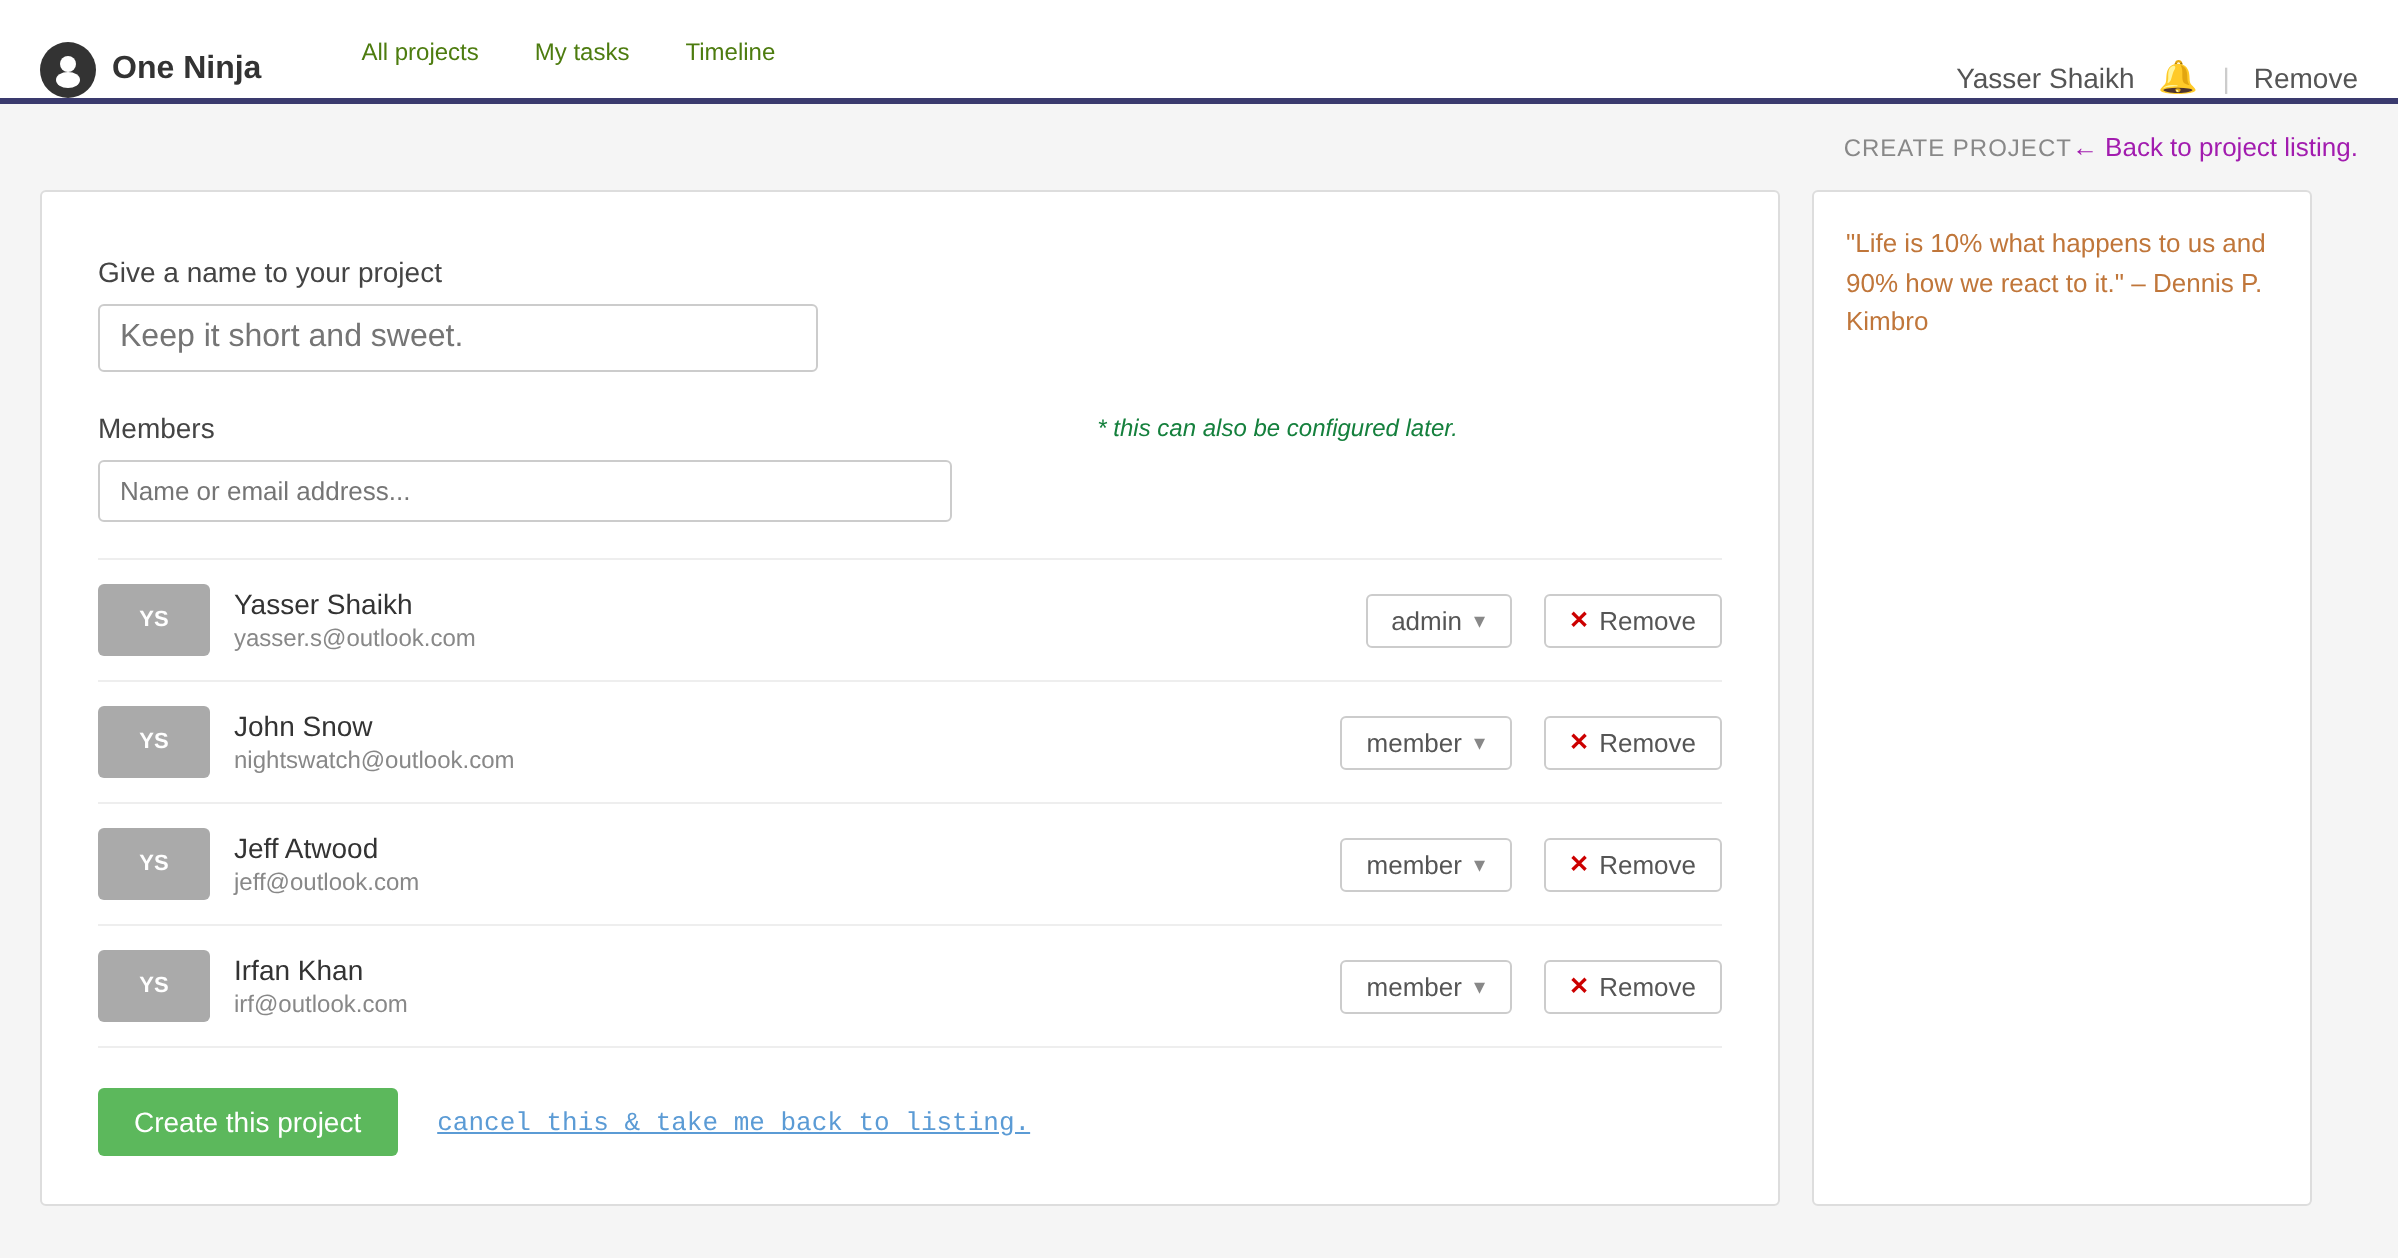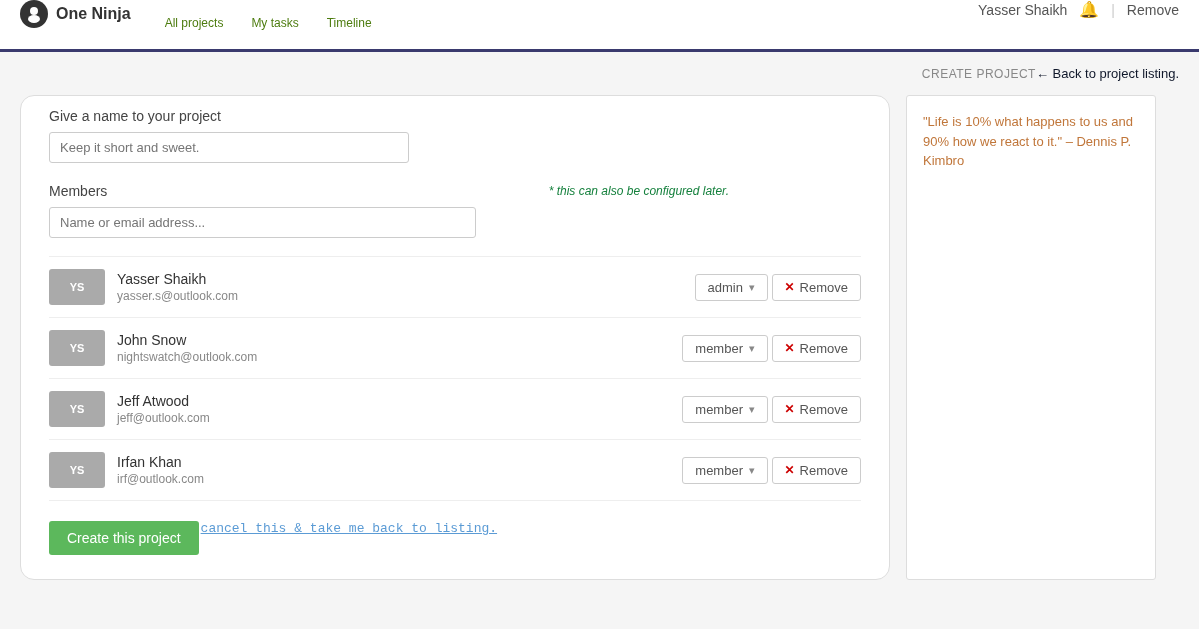--- a/index.html
+++ b/index.html
@@ -8,23 +8,24 @@
       font-size: 14px;
       background: #f5f5f5;
       color: #333;
     }
 
     
     .navbar {
       background: #fff;
       border-bottom: 3px solid #3a3a6e;
       display: flex;
-      align-items: flex-start;
+      align-items: flex-end;
       padding: 0 20px;
       height: 52px;
+      gap: 16px;
     }
     .navbar-brand {
       display: flex;
       align-items: center;
       font-weight: bold;
       font-size: 16px;
       color: #333;
       margin-right: 30px;
       gap: 8px;
     }
@@ -74,54 +75,54 @@
       background: #f5f5f5;
     }
     .page-header .breadcrumb {
       font-size: 12px;
       text-transform: uppercase;
       color: #888;
       letter-spacing: 0.5px;
     }
     .page-header .back-link {
       font-size: 13px;
-      color: #0f172a;
+      color: #a21caf;
       text-decoration: none;
     }
 
     
     .main-content {
       display: flex;
       gap: 16px;
       padding: 0 20px 20px 20px;
     }
 
     
     .form-card {
       background: #fff;
       border: 1px solid #ddd;
-      border-radius: 14px;
-      padding: 12px 28px 24px;
+      border-radius: 3px;
+      padding: 32px 28px 24px;
       flex: 1;
       max-width: 870px;
     }
 
     .form-section-label {
       font-size: 14px;
       color: #444;
       margin-bottom: 8px;
       font-weight: normal;
     }
 
     .text-input {
       width: 360px;
       padding: 7px 10px;
       border: 1px solid #ccc;
       border-radius: 3px;
-      font-size: 13px;
+      font-size: 16px;
       color: #999;
       outline: none;
     }
 
     .members-row {
       display: flex;
       align-items: center;
       justify-content: space-between;
       margin-top: 20px;
       margin-bottom: 8px;
@@ -180,21 +181,21 @@
       font-weight: 500;
       color: #333;
     }
     .member-email {
       font-size: 12px;
       color: #888;
       margin-top: 2px;
     }
     .member-actions {
       display: flex;
-      gap: 4px;
+      gap: 16px;
       align-items: center;
     }
     .role-btn {
       padding: 5px 12px;
       border: 1px solid #ccc;
       border-radius: 3px;
       background: #fff;
       font-size: 13px;
       color: #555;
       cursor: pointer;
@@ -221,22 +222,22 @@
     .remove-btn .x-icon {
       color: #c00;
       font-size: 12px;
       font-weight: bold;
     }
 
     
     .form-footer {
       margin-top: 20px;
       display: flex;
-      align-items: flex-start;
-      gap: 2px;
+      align-items: center;
+      gap: 20px;
     }
     .create-btn {
       background: #5cb85c;
       color: #fff;
       border: none;
       border-radius: 3px;
       padding: 9px 18px;
       font-size: 14px;
       cursor: pointer;
       font-weight: 500;

